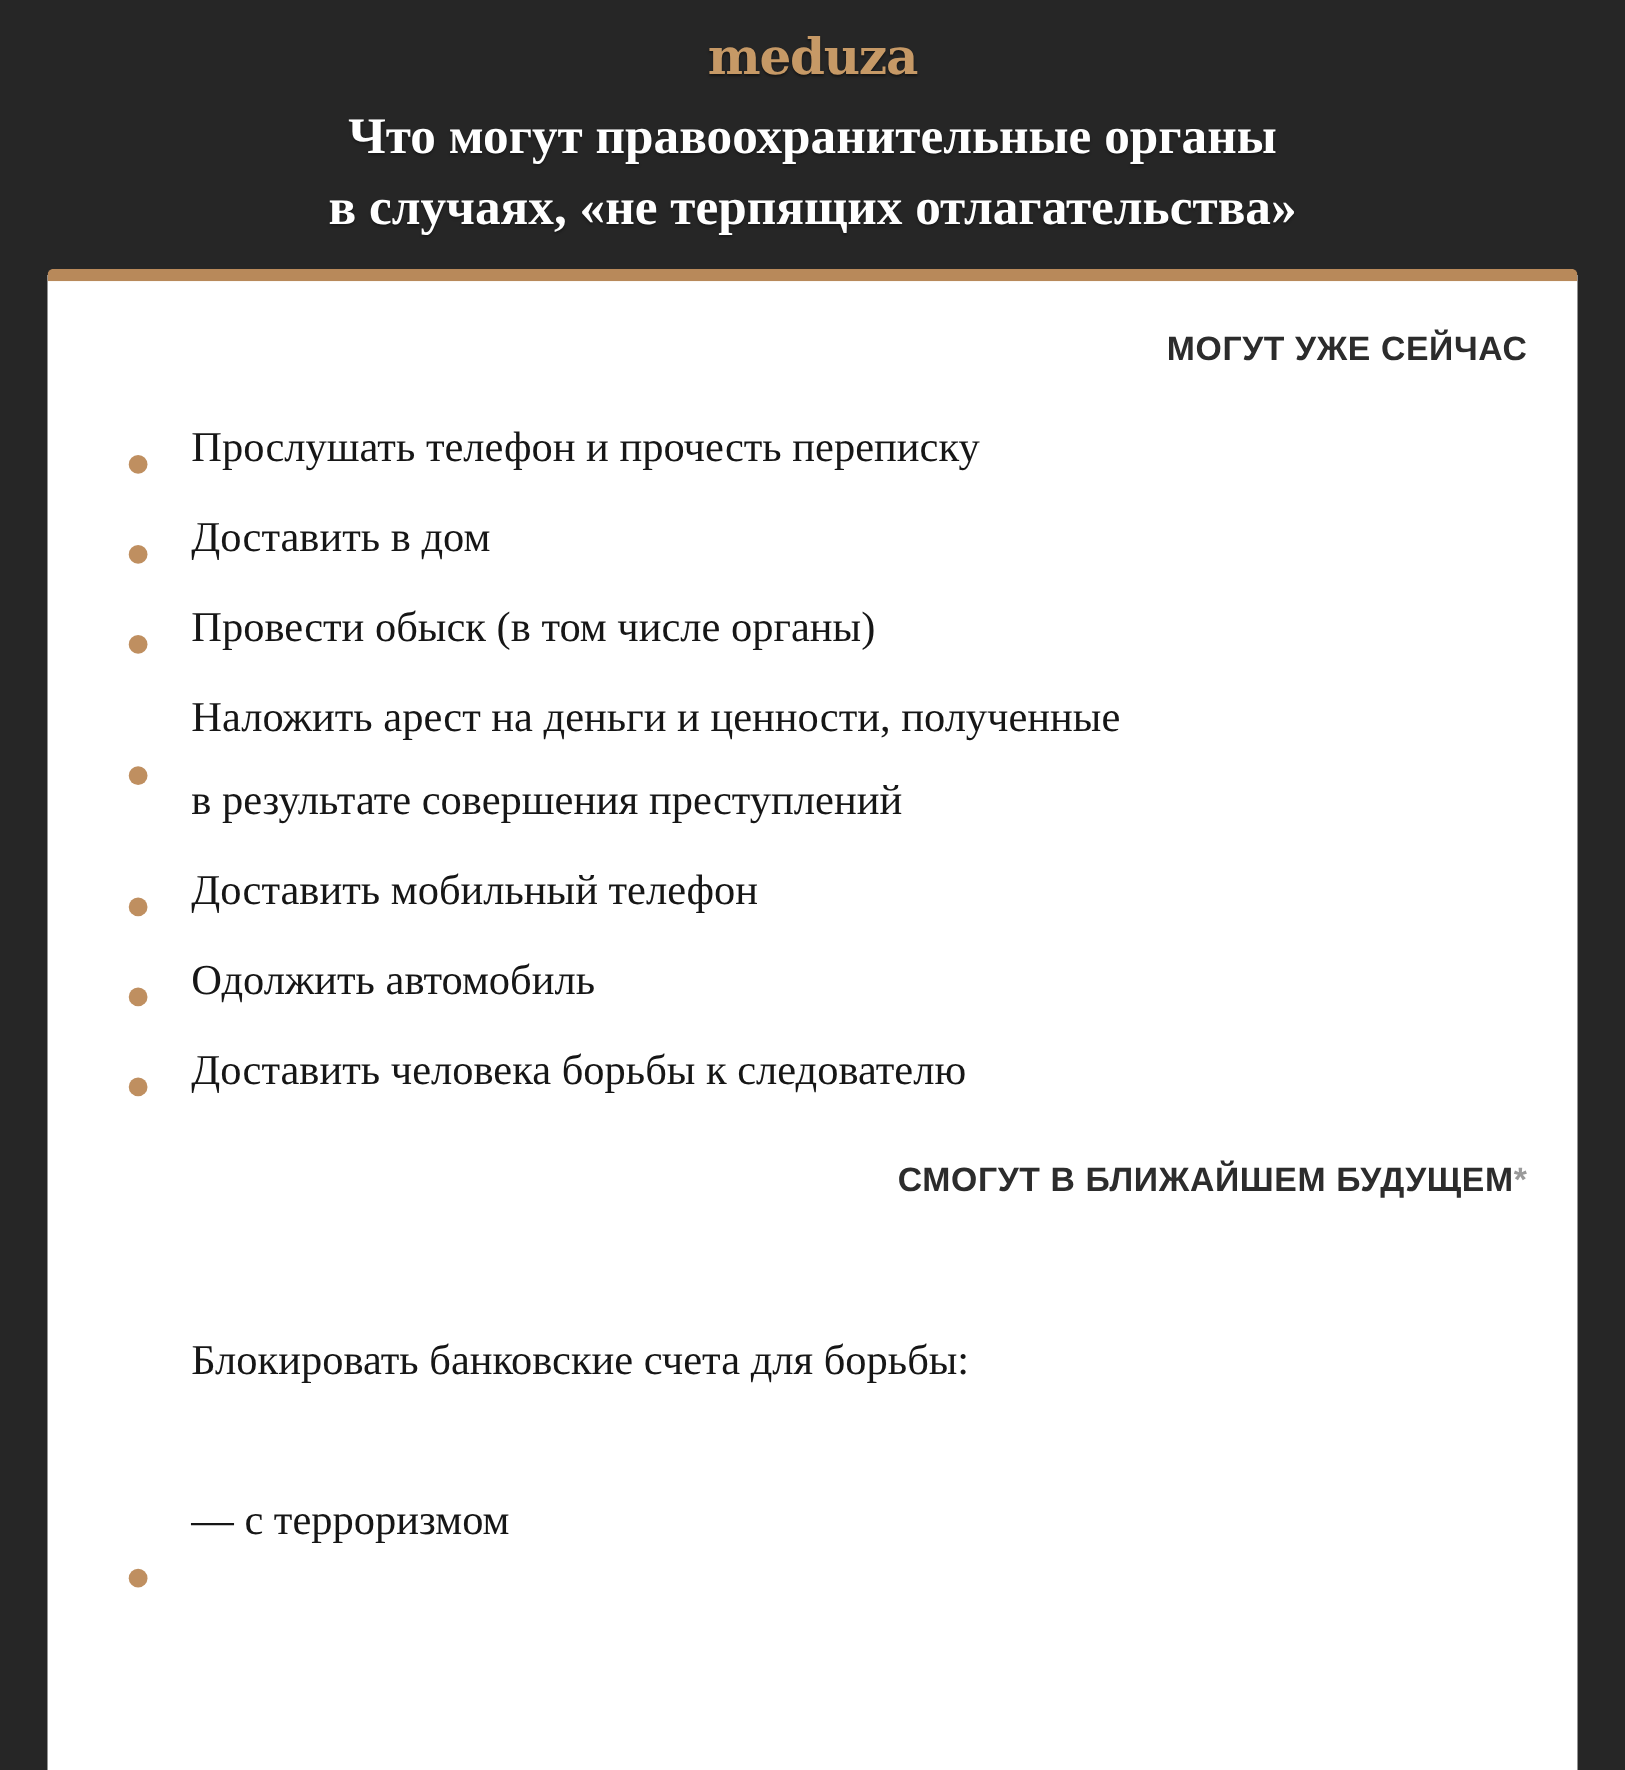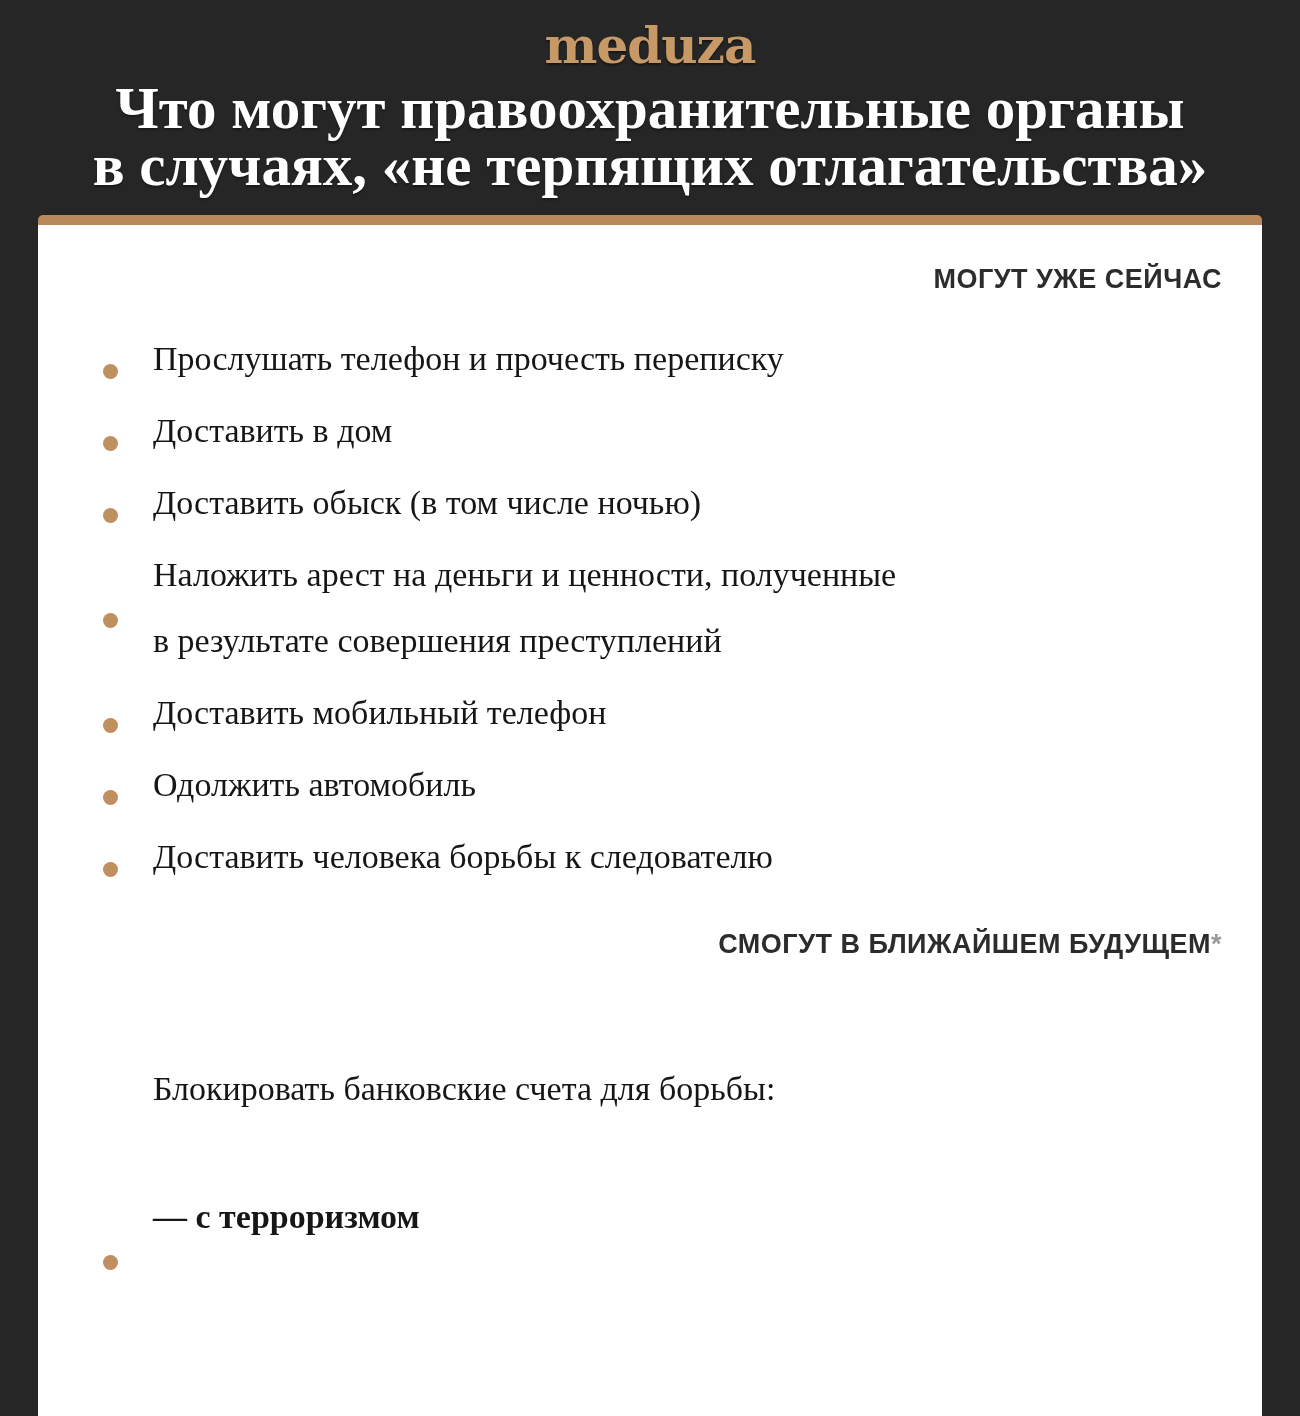--- a/index.html
+++ b/index.html
@@ -22,31 +22,31 @@
     font-family: "Liberation Serif", serif;
     overflow: hidden;
   }
   .header {
     padding-top: 24px;
     text-align: center;
   }
   .logo {
     font-family: "DejaVu Serif", serif;
     font-weight: bold;
-    font-size: 50px;
+    font-size: 40px;
     line-height: 44px;
     color: var(--logo);
     letter-spacing: -1px;
     text-shadow: 0 2px 2px rgba(0,0,0,0.45);
   }
   .title {
     margin-top: 12px;
     color: var(--title-text);
     font-weight: bold;
-    font-size: 59px;
+    font-size: 41px;
     line-height: 57px;
     text-shadow: 0 2px 2px rgba(0,0,0,0.35);
   }
   .card {
     width: 1224px;
     margin: 21px auto 0;
     background: var(--card-bg);
     border-top: 10px solid var(--accent-bar);
     border-radius: 5px 5px 8px 8px;
     padding: 0 40px 48px;
@@ -93,21 +93,20 @@
   }
   ul.sub-list {
     list-style: none;
     margin: 0;
     padding: 0;
   }
   li.sub-item {
     font-size: 34px;
     line-height: 57px;
     color: var(--body-text);
-    font-weight: bold;
   }
 </style>
 </head>
 <body>
 
 <div class="header">
   <div class="logo">meduza</div>
   <div class="title">
     <div>Что могут правоохранительные органы</div>
     <div>в случаях, «не терпящих отлагательства»</div>
@@ -122,21 +121,21 @@
     <li class="item">
       <span class="bullet"></span>
       <span class="item-text">Прослушать телефон и прочесть переписку</span>
     </li>
     <li class="item">
       <span class="bullet"></span>
       <span class="item-text">Доставить в дом</span>
     </li>
     <li class="item">
       <span class="bullet"></span>
-      <span class="item-text">Доставить обыск (в том числе ночью)</span>
+      <span class="item-text">Провести обыск (в том числе органы)</span>
     </li>
     <li class="item">
       <span class="bullet"></span>
       <span class="item-text">Наложить арест на деньги и ценности, полученные
 в результате совершения преступлений</span>
     </li>
     <li class="item">
       <span class="bullet"></span>
       <span class="item-text">Доставить мобильный телефон</span>
     </li>

